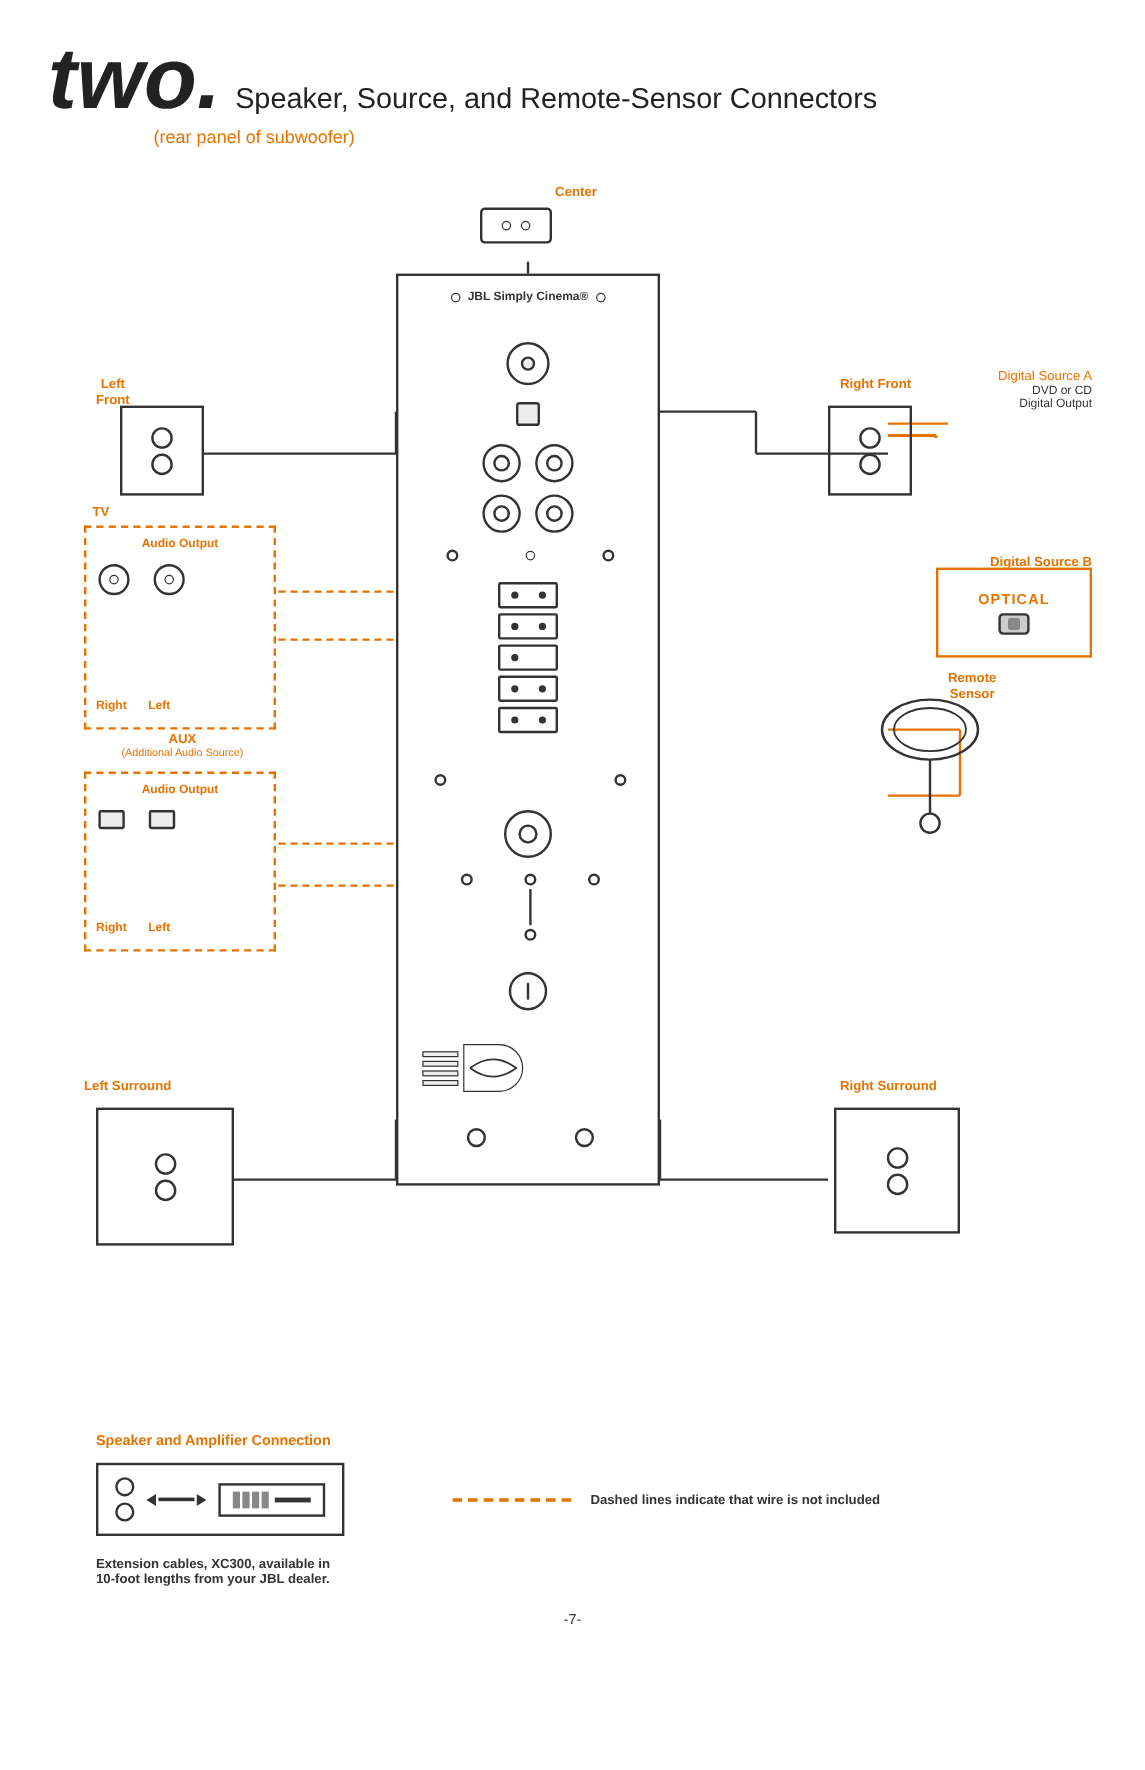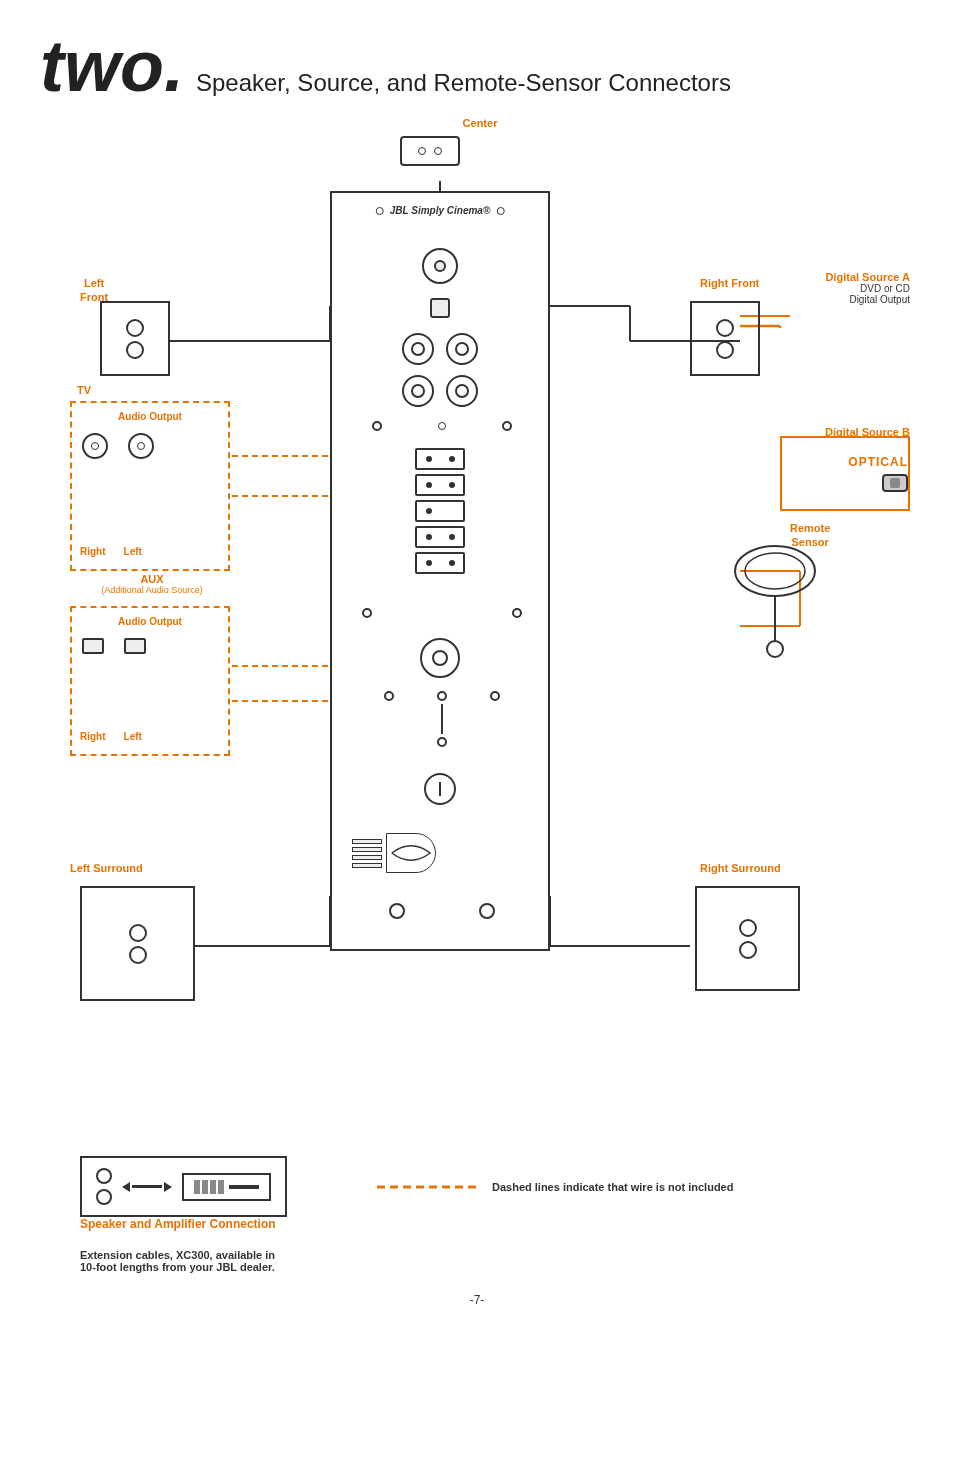--- a/index.html
+++ b/index.html
@@ -107,21 +107,21 @@
     .optical-box {
       position: absolute;
       border: 2px solid #e67300;
       background: #fff;
       right: 10px;
       top: 330px;
       width: 130px;
       height: 75px;
       display: flex;
       flex-direction: column;
-      align-items: flex-end;
+      align-items: center;
       justify-content: center;
     }
 
     
     .lines-svg {
       position: absolute;
       top: 0;
       left: 0;
       width: 100%;
       height: 100%;
@@ -247,20 +247,21 @@
   </style>
 </head>
 <body>
 
 <div class="page-container">
 
   <div class="header">
     <span class="header-two">two.</span>
     <span class="header-title">Speaker, Source, and Remote-Sensor Connectors</span>
   </div>
+  <div class="header-subtitle">(rear panel of subwoofer)</div>
 
   <div class="diagram-area">
 
     <svg class="lines-svg" viewBox="0 0 880 1050" xmlns="http://www.w3.org/2000/svg">
 
       <line x1="400" y1="75" x2="400" y2="90" stroke="#333" stroke-width="2"></line>
 
       <line x1="130" y1="235" x2="290" y2="235" stroke="#333" stroke-width="2"></line>
       <line x1="290" y1="235" x2="290" y2="200" stroke="#333" stroke-width="2"></line>
       <line x1="290" y1="200" x2="310" y2="200" stroke="#333" stroke-width="2"></line>
@@ -318,21 +319,21 @@
       <div class="speaker-connector-pair">
         <div class="speaker-connector"></div>
         <div class="speaker-connector"></div>
       </div>
     </div>
 
     <div class="subwoofer-unit">
 
       <div style="position:absolute; top:12px; left:50%; transform:translateX(-50%); white-space:nowrap; font-size:11px; font-weight:bold; color:#e67300; display:flex; align-items:center; gap:6px;">
         <div class="small-circle"></div>
-        <span style="font-size:10px; color:#333; font-style:italic;">JBL Simply Cinema®</span>
+        <span style="font-size:10px; color:#333; ">JBL Simply Cinema®</span>
         <div class="small-circle"></div>
       </div>
 
       <div style="position:absolute; top:55px; left:50%; transform:translateX(-50%); display:flex; align-items:center; justify-content:center;">
         <div style="width:36px; height:36px; border:2px solid #333; border-radius:50%; display:flex; align-items:center; justify-content:center;">
           <div style="width:12px; height:12px; border:2px solid #333; border-radius:50%; background:#eee;"></div>
         </div>
       </div>
 
       <div style="position:absolute; top:105px; left:50%; transform:translateX(-50%); width:20px; height:20px; border:2px solid #333; border-radius:3px; background:#eee;"></div>
@@ -455,21 +456,21 @@
         <div style="width:22px; height:16px; border:2px solid #333; border-radius:2px; background:#eee;"></div>
         <div style="width:22px; height:16px; border:2px solid #333; border-radius:2px; background:#eee;"></div>
       </div>
       <div style="position:absolute; bottom:12px; left:8px; display:flex; gap:18px;">
         <span style="font-size:10px; font-weight:700; color:#e67300;">Right</span>
         <span style="font-size:10px; font-weight:700; color:#e67300;">Left</span>
       </div>
     </div>
 
     <div style="position:absolute; top:165px; right:10px; text-align:right; width:130px;">
-      <div style="font-size:11px; font-weight:700; color:#e67300;">Digital Source A</div>
+      <div style="font-size:11px; font-weight:400; color:#e67300;">Digital Source A</div>
       <div style="font-size:10px; color:#333;">DVD or CD</div>
       <div style="font-size:10px; color:#333;">Digital Output</div>
     </div>
 
 
     <div style="position:absolute; top:320px; right:10px; text-align:right; width:130px;">
       <div style="font-size:11px; font-weight:700; color:#e67300;">Digital Source B</div>
       <div style="font-size:10px; color:#333;">DVD or CD</div>
       <div style="font-size:10px; color:#333;">Digital Output</div>
     </div>
@@ -512,20 +513,22 @@
     <div class="right-surround-box">
       <div class="speaker-connector-pair">
         <div class="speaker-connector"></div>
         <div class="speaker-connector"></div>
       </div>
     </div>
 
   </div>
 
   <div style="padding: 0 40px;">
+    <div style="font-size:12px; font-weight:700; color:#e67300; margin-bottom:12px;">Speaker and Amplifier Connection</div>
+
     <div style="display:flex; align-items:center; gap:30px;">
 
       <div style="border:2px solid #333; padding:10px 14px; display:flex; align-items:center; gap:10px;">
         <div style="display:flex; flex-direction:column; gap:5px; align-items:center;">
           <div style="width:16px; height:16px; border:2px solid #333; border-radius:50%;"></div>
           <div style="width:16px; height:16px; border:2px solid #333; border-radius:50%;"></div>
         </div>
 
         <div style="display:flex; align-items:center; gap:2px;">
           <div style="width:0; height:0; border-top:5px solid transparent; border-bottom:5px solid transparent; border-right:8px solid #333;"></div>
@@ -551,21 +554,19 @@
             <line x1="0" y1="5" x2="100" y2="5" stroke="#e67300" stroke-width="3" stroke-dasharray="8,5"></line>
           </svg>
           <div>
             <div style="font-size:11px; font-weight:700; color:#333;">Dashed lines indicate that
 wire is not included</div>
           </div>
         </div>
       </div>
     </div>
 
-    <div style="font-size:12px; font-weight:700; color:#e67300; margin-bottom:12px;">Speaker and Amplifier Connection</div>
-
     <div style="margin-top:18px; font-size:11px; font-weight:700; color:#333; white-space:pre-line;">Extension cables, XC300, available in
 10-foot lengths from your JBL dealer.</div>
   </div>
 
   <div class="page-number">-7-</div>
 
 </div>
 
 </body></html>

